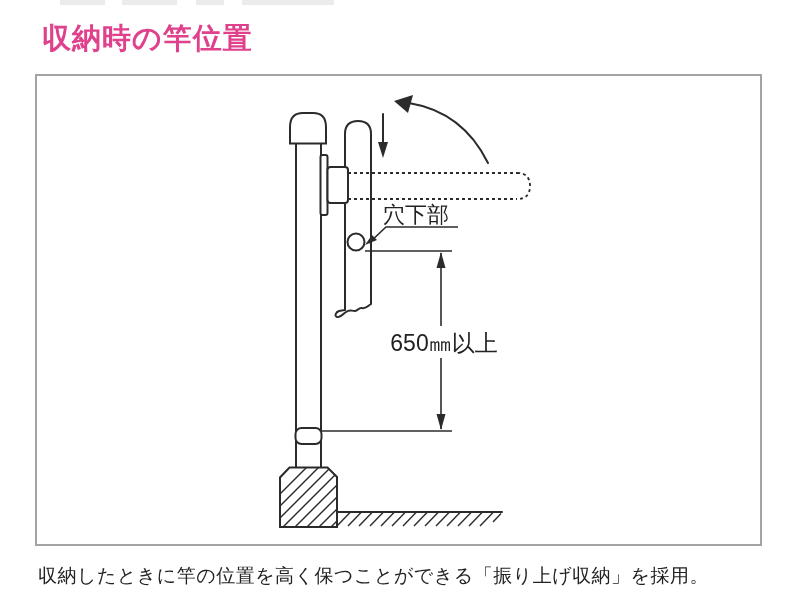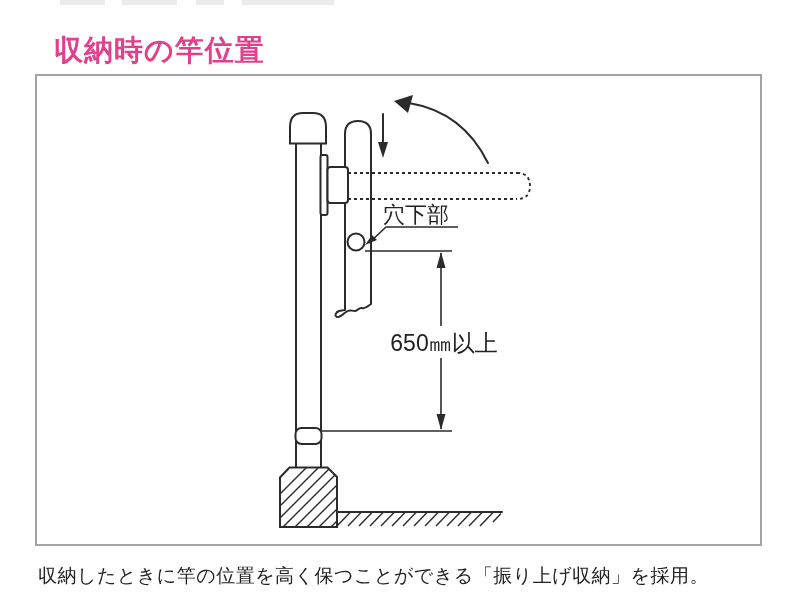--- a/index.html
+++ b/index.html
@@ -9,21 +9,21 @@
     --text:#222222;
     --remnant:#ebebeb;
   }
   html,body{margin:0;padding:0;}
   body{
     width:800px;height:600px;position:relative;background:#ffffff;overflow:hidden;
     font-family:"Liberation Sans","DejaVu Sans",sans-serif;color:var(--text);
   }
   .remnant{position:absolute;top:0;height:5px;background:var(--remnant);}
   .title{
-    position:absolute;left:38px;top:15px;margin:16px;
+    position:absolute;left:38px;top:15px;margin:4px;
     font-size:29px;font-weight:bold;letter-spacing:1px;color:var(--title-pink);
   }
   .figure-box{
     position:absolute;left:35px;top:74px;width:727px;height:472px;
     border:2px solid var(--box-border);box-sizing:border-box;background:#fff;
   }
   .diagram{position:absolute;left:0;top:0;width:800px;height:600px;}
   .ln{stroke:var(--line);stroke-width:2;fill:none;stroke-linecap:round;}
   .lnw{stroke:var(--line);stroke-width:2;fill:#ffffff;}
   .thin{stroke:var(--line);stroke-width:1.6;fill:none;}

